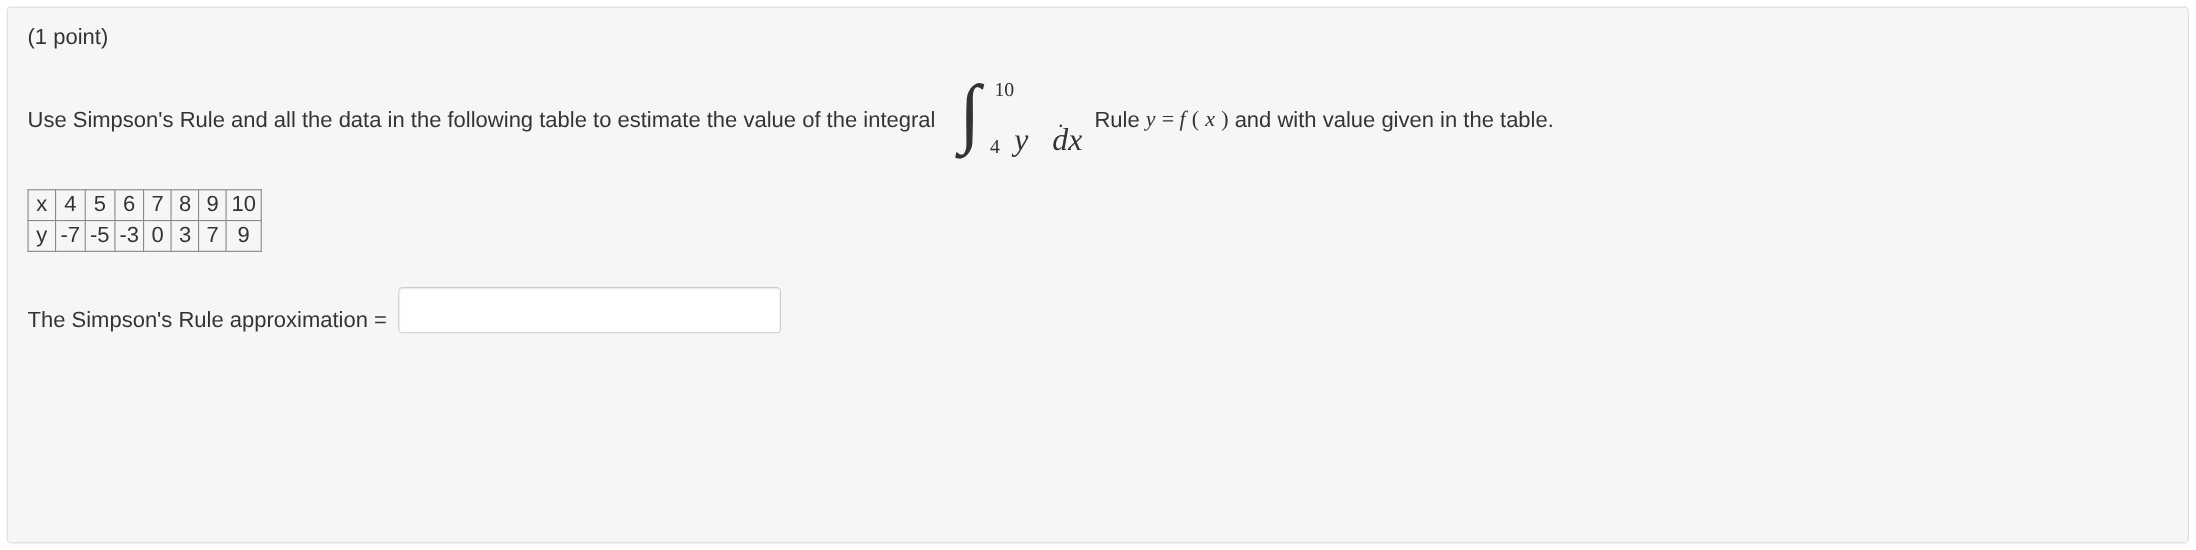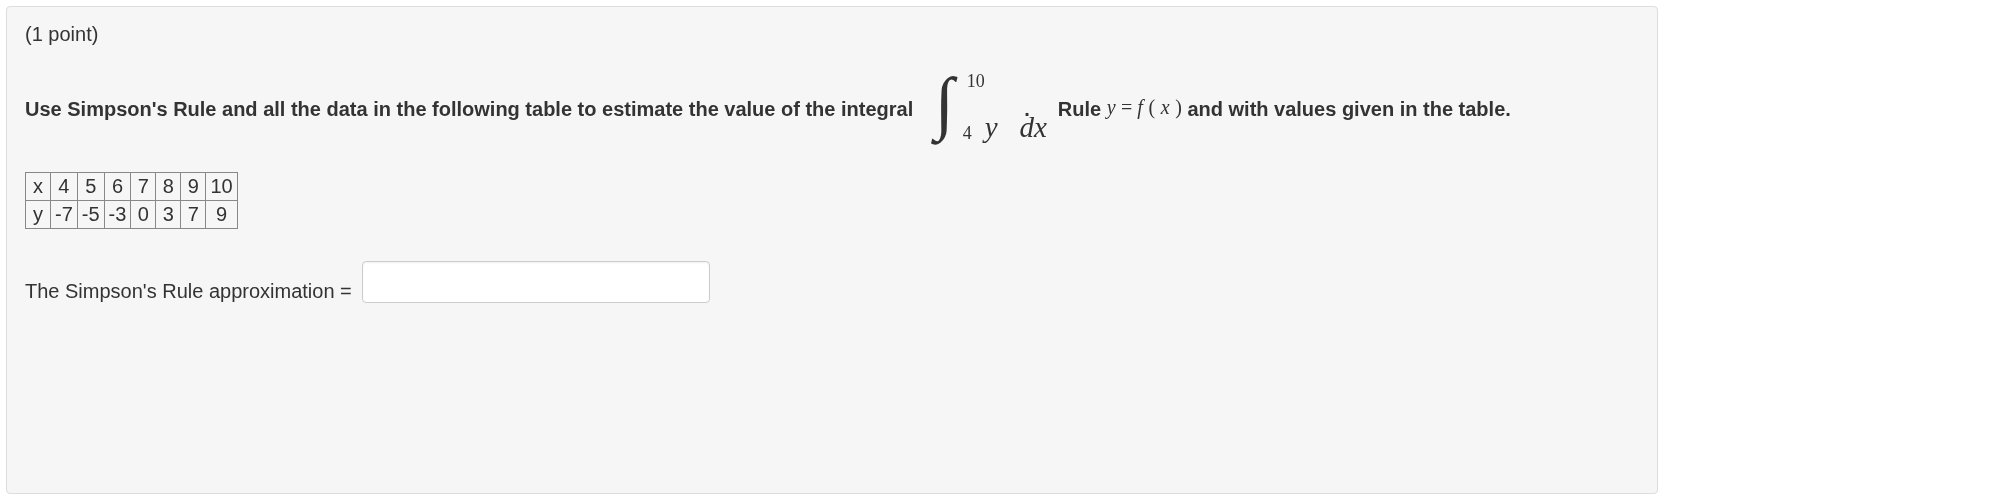--- a/index.html
+++ b/index.html
@@ -10,33 +10,32 @@
     color: #333;
     background: #fff;
   }
   .panel {
     margin: 6px;
     border: 1px solid #ddd;
     border-radius: 4px;
     background: #f6f6f6;
     padding: 16px 18px 18px 18px;
     box-sizing: border-box;
-    width: 1652px;
+    width: 1984px;
     min-height: 488px;
   }
   .points {
     margin-bottom: 28px;
   }
   .prose {
     line-height: 2.2;
     margin-bottom: 28px;
   }
   .prose .text-run {
     vertical-align: middle;
-    font-weight: bold;
   }
   .integral {
     display: inline-block;
     vertical-align: middle;
     font-family: "Times New Roman", Times, serif;
     width: 96px;
     height: 70px;
     position: relative;
     margin: 0 2px;
   }
@@ -127,21 +126,21 @@
     </span>
     <span class="text-run">.</span>
     <span>&nbsp;&nbsp;&nbsp;</span>
     <span class="text-run">Rule </span>
     <span class="mathit">y</span>
     <span class="mathrm"> = </span>
     <span class="mathit">f</span>
     <span class="mathrm">(</span>
     <span class="mathit">x</span>
     <span class="mathrm">)</span>
-    <span class="text-run"> and with values given in the table.</span>
+    <span class="text-run"> and with value given in the table.</span>
   </div>
 
   <table class="data">
     <tbody>
         <tr>
       <td class="hdr">x</td>
       <td>4</td>
       <td>5</td>
       <td>6</td>
       <td>7</td>

